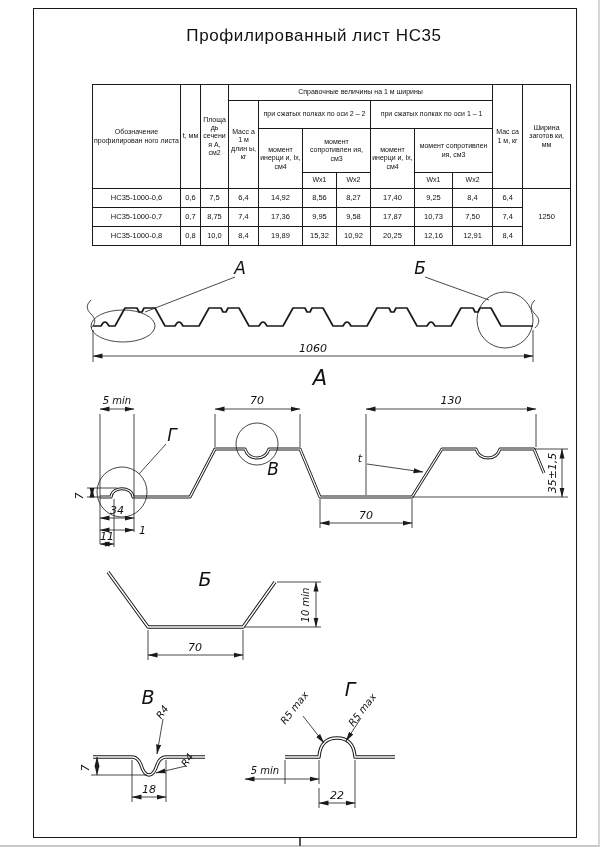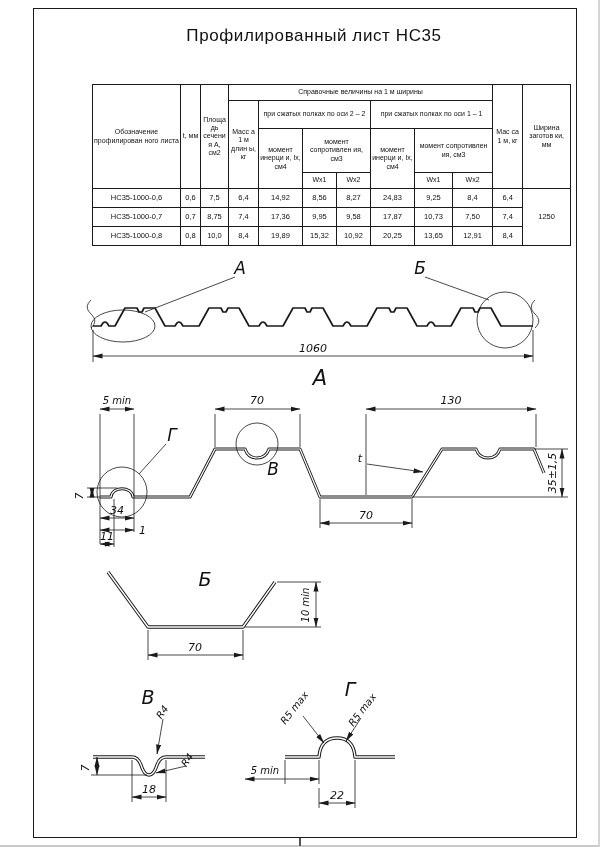--- a/index.html
+++ b/index.html
@@ -84,21 +84,21 @@
   </thead>
   <tbody>
     <tr class="drow">
       <td>НС35-1000-0,6</td>
       <td>0,6</td>
       <td>7,5</td>
       <td>6,4</td>
       <td>14,92</td>
       <td>8,56</td>
       <td>8,27</td>
-      <td>24,83</td>
+      <td>17,40</td>
       <td>9,25</td>
       <td>8,4</td>
       <td>6,4</td>
       <td rowspan="3">1250</td>
     </tr>
     <tr class="drow">
       <td>НС35-1000-0,7</td>
       <td>0,7</td>
       <td>8,75</td>
       <td>7,4</td>
@@ -112,21 +112,21 @@
     </tr>
     <tr class="drow">
       <td>НС35-1000-0,8</td>
       <td>0,8</td>
       <td>10,0</td>
       <td>8,4</td>
       <td>19,89</td>
       <td>15,32</td>
       <td>10,92</td>
       <td>20,25</td>
-      <td>13,65</td>
+      <td>12,16</td>
       <td>12,91</td>
       <td>8,4</td>
     </tr>
   </tbody>
 </table>
 
 <svg class="svgblk" style="left:85px; top:256px;" width="470" height="120" viewBox="0 0 470 120">
   <defs>
     <marker id="m-ov" viewBox="0 0 10 6" markerWidth="10" markerHeight="6" refX="9.5" refY="3" orient="auto-start-reverse" markerUnits="userSpaceOnUse">
       <path d="M10 3 L0 0.5 L0 5.5 Z" fill="#1a1a1a"></path>

